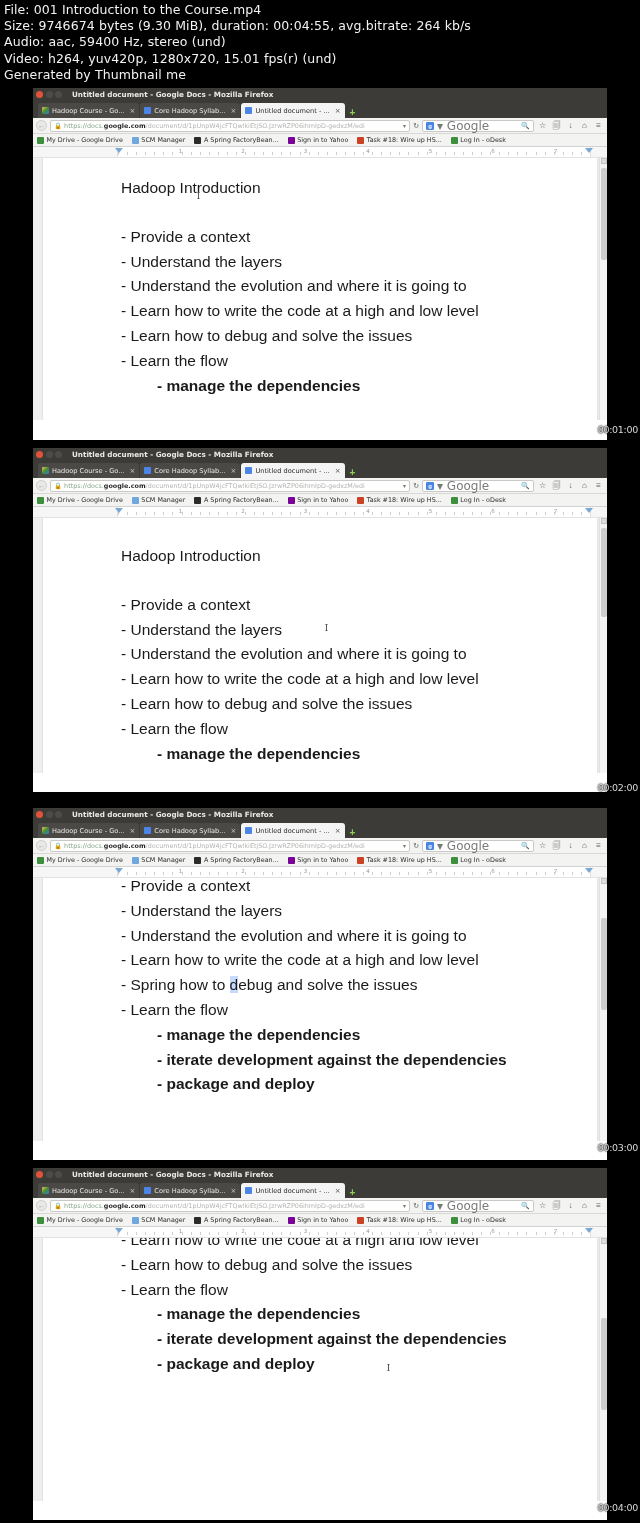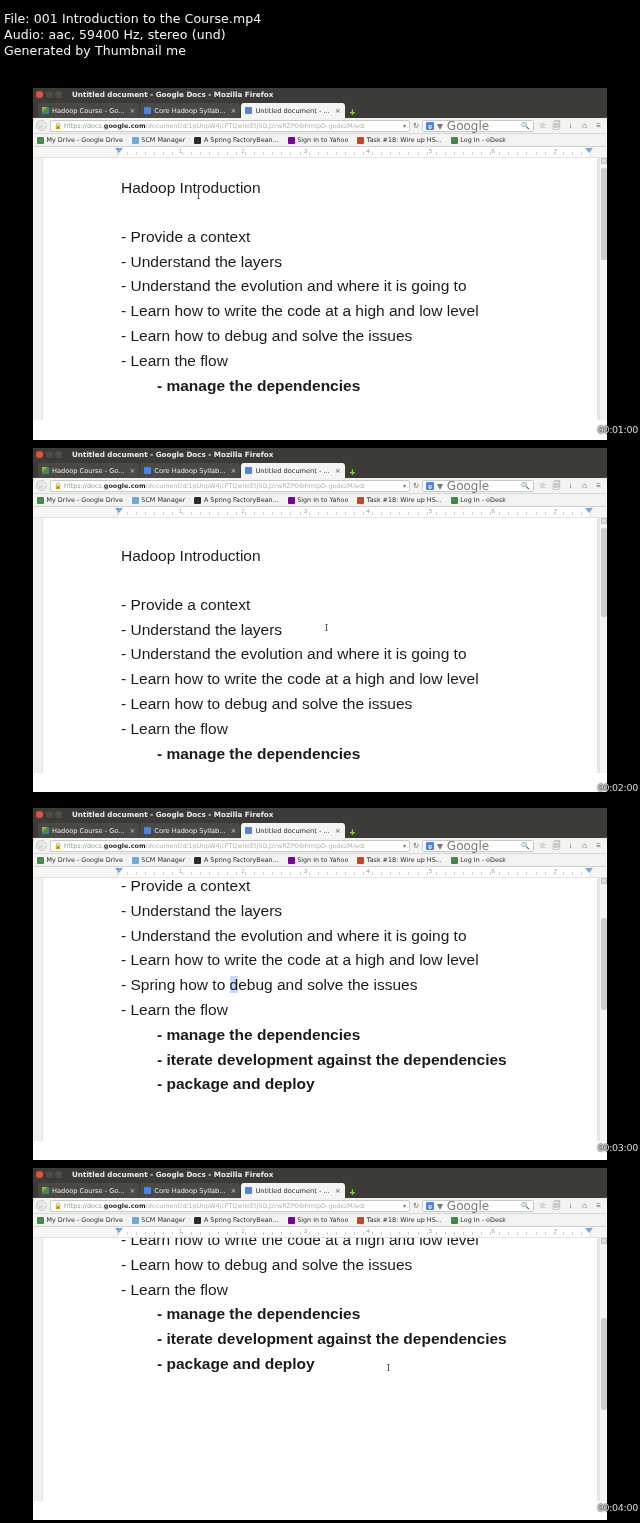--- a/index.html
+++ b/index.html
@@ -8,21 +8,21 @@
     height: 1523px;
     background: #000000;
     font-family: "Liberation Sans", sans-serif;
     overflow: hidden;
   }
   body { position: relative; }
 
   
   .fileinfo {
     position: absolute;
-    left: 4px; top: 11px;
+    left: 4px; top: 2px;
     width: 636px;
     color: #f2f2f2;
     font-family: "DejaVu Sans", sans-serif;
     font-size: 12.5px;
     line-height: 16.2px;
     letter-spacing: 0.1px;
     white-space: nowrap;
   }
   .fileinfo div { overflow: hidden; }
 
@@ -237,21 +237,23 @@
     letter-spacing: -0.3px;
     text-shadow: 0 0 2px #000, 0 0 2px #000;
     white-space: nowrap;
   }
 </style>
 </head>
 <body>
 
 <div class="fileinfo">
   <div>File: 001 Introduction to the Course.mp4</div>
+  <div>Size: 9746674 bytes (9.30 MiB), duration: 00:04:55, avg.bitrate: 264 kb/s</div>
   <div>Audio: aac, 59400 Hz, stereo (und)</div>
+  <div>Video: h264, yuv420p, 1280x720, 15.01 fps(r) (und)</div>
   <div>Generated by Thumbnail me</div>
 </div>
 
 <div id="panels">
     <div class="panel" style="top:88px;height:352px">
 
   <div class="ff-titlebar">
     <span class="winbtns">
       <span class="winbtn close"></span>
       <span class="winbtn min"></span>

